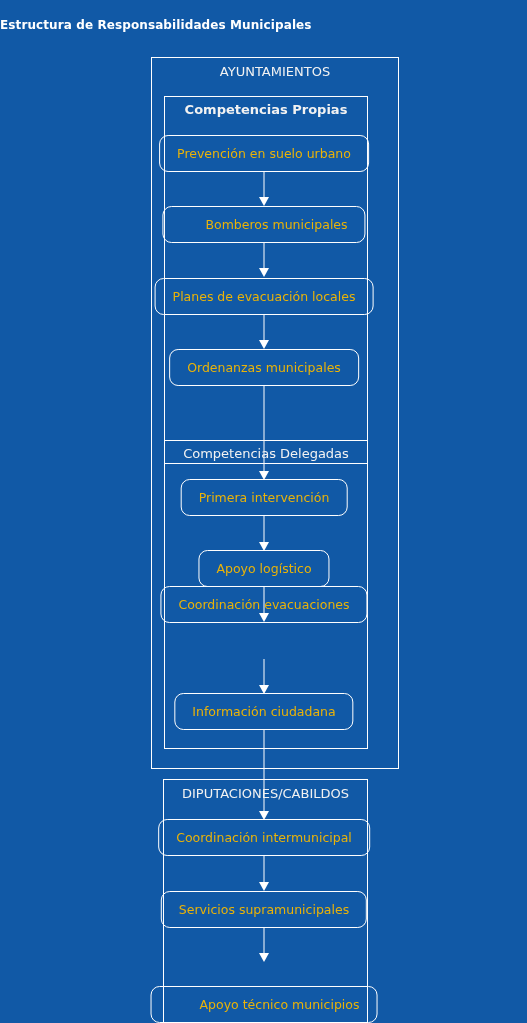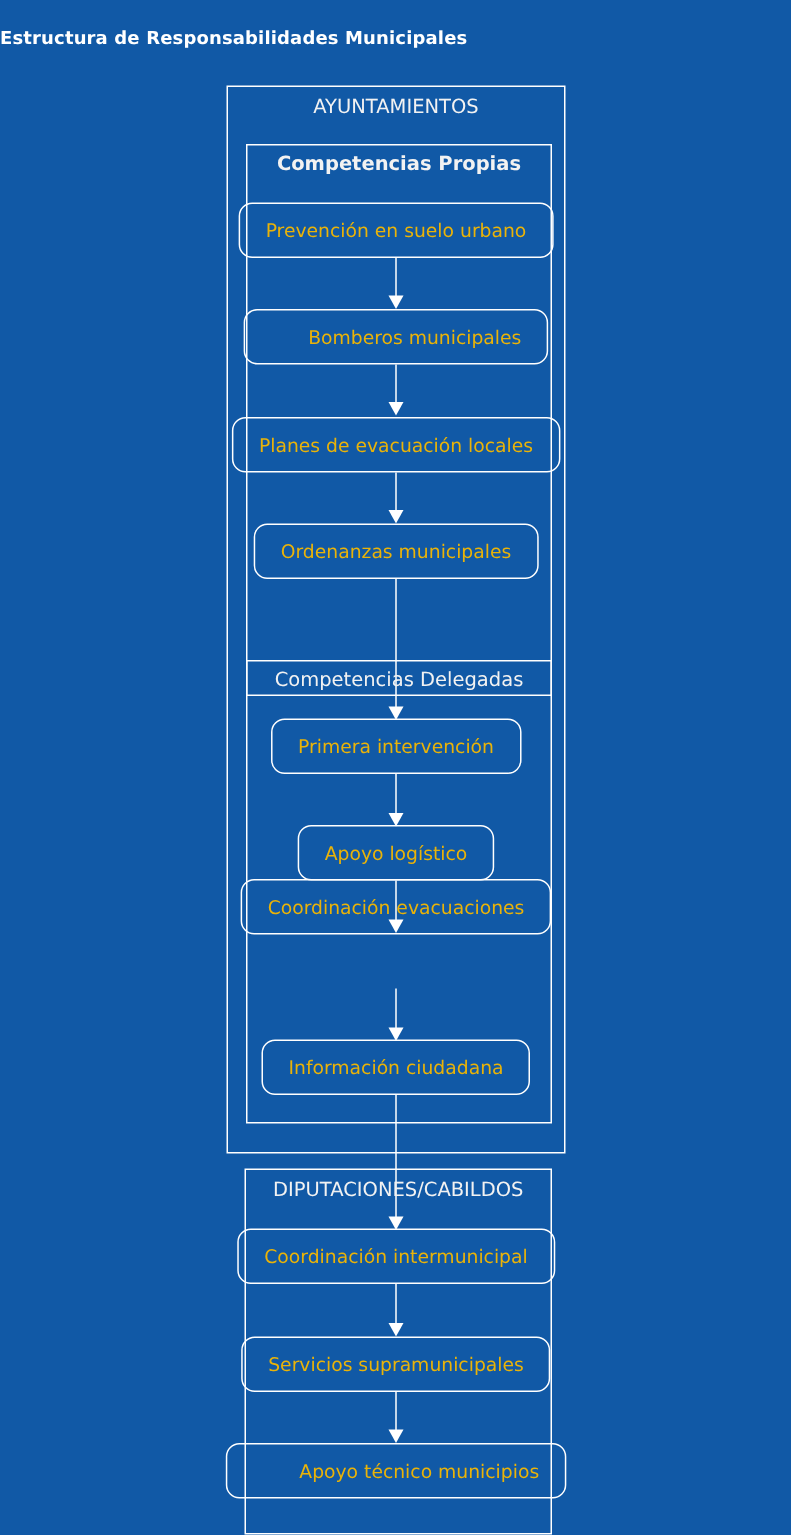--- a/index.html
+++ b/index.html
@@ -52,21 +52,21 @@
     color: #f2f2f2;
     font-size: 13px;
     line-height: 17px;
     white-space: nowrap;
   }
 
   
   #cluster-ayuntamientos {
     left: 151px;
     top: 57px;
-    width: 226px;
+    width: 248px;
     height: 712px;
   }
   #cluster-ayuntamientos > .cluster-label { top: 5px; }
 
   
   #cluster-propias {
     left: 164px;
     top: 96px;
     width: 204px;
     height: 368px;
@@ -187,15 +187,15 @@
   <div class="node" style="top:278px;">Planes de evacuación locales</div>
   <div class="node" style="top:349px;">Ordenanzas municipales</div>
 
   <div class="node" style="top:479px;">Primera intervención</div>
   <div class="node" style="top:550px;">Apoyo logístico</div>
   <div class="node" style="top:586px;">Coordinación evacuaciones</div>
   <div class="node" style="top:693px;">Información ciudadana</div>
 
   <div class="node" style="top:819px;">Coordinación intermunicipal</div>
   <div class="node" style="top:891px;">Servicios supramunicipales</div>
-  <div class="node" style="top:962px;padding-left:48px;">Apoyo técnico municipios</div>
+  <div class="node" style="top:986px;padding-left:48px;">Apoyo técnico municipios</div>
 
 </div>
 
 </body></html>

